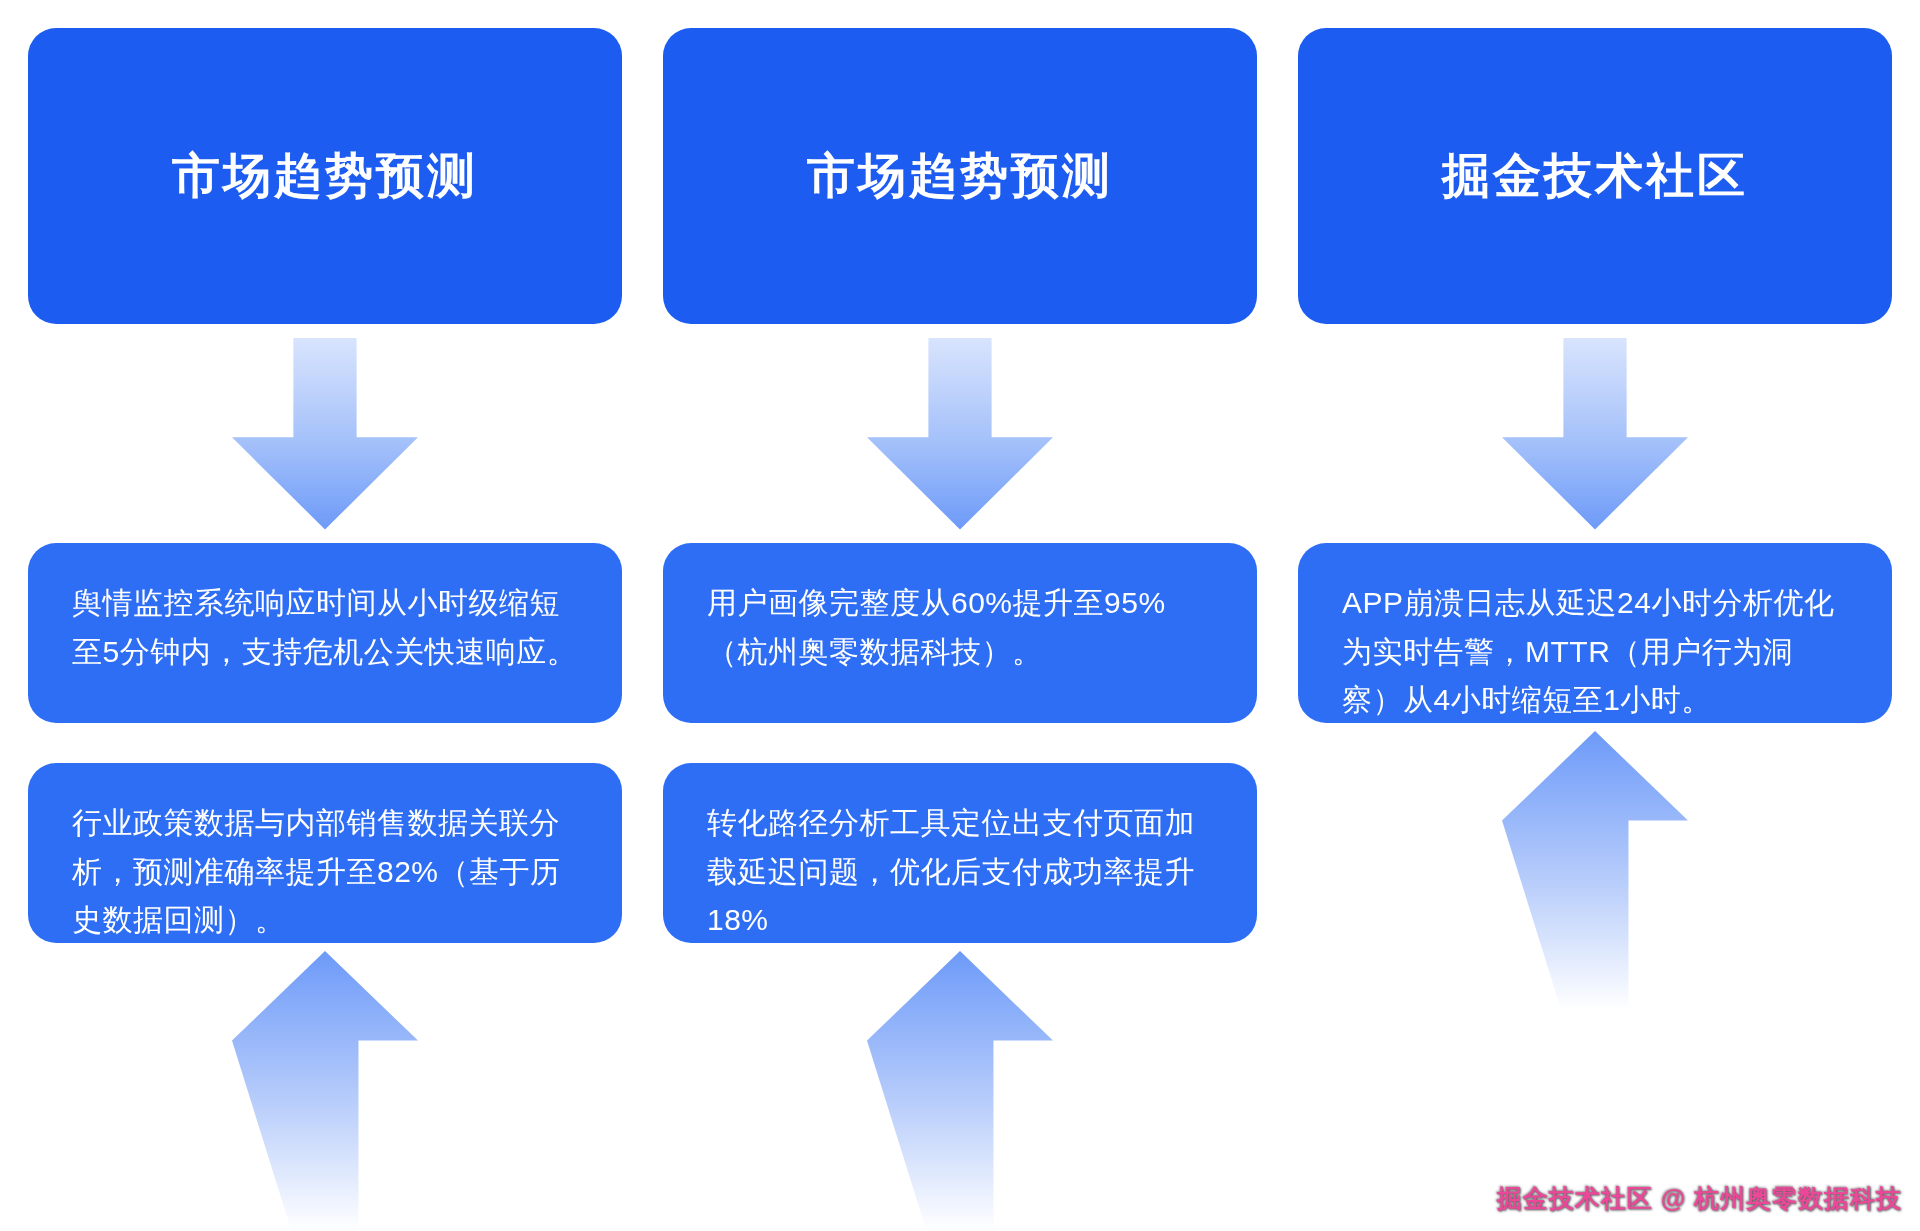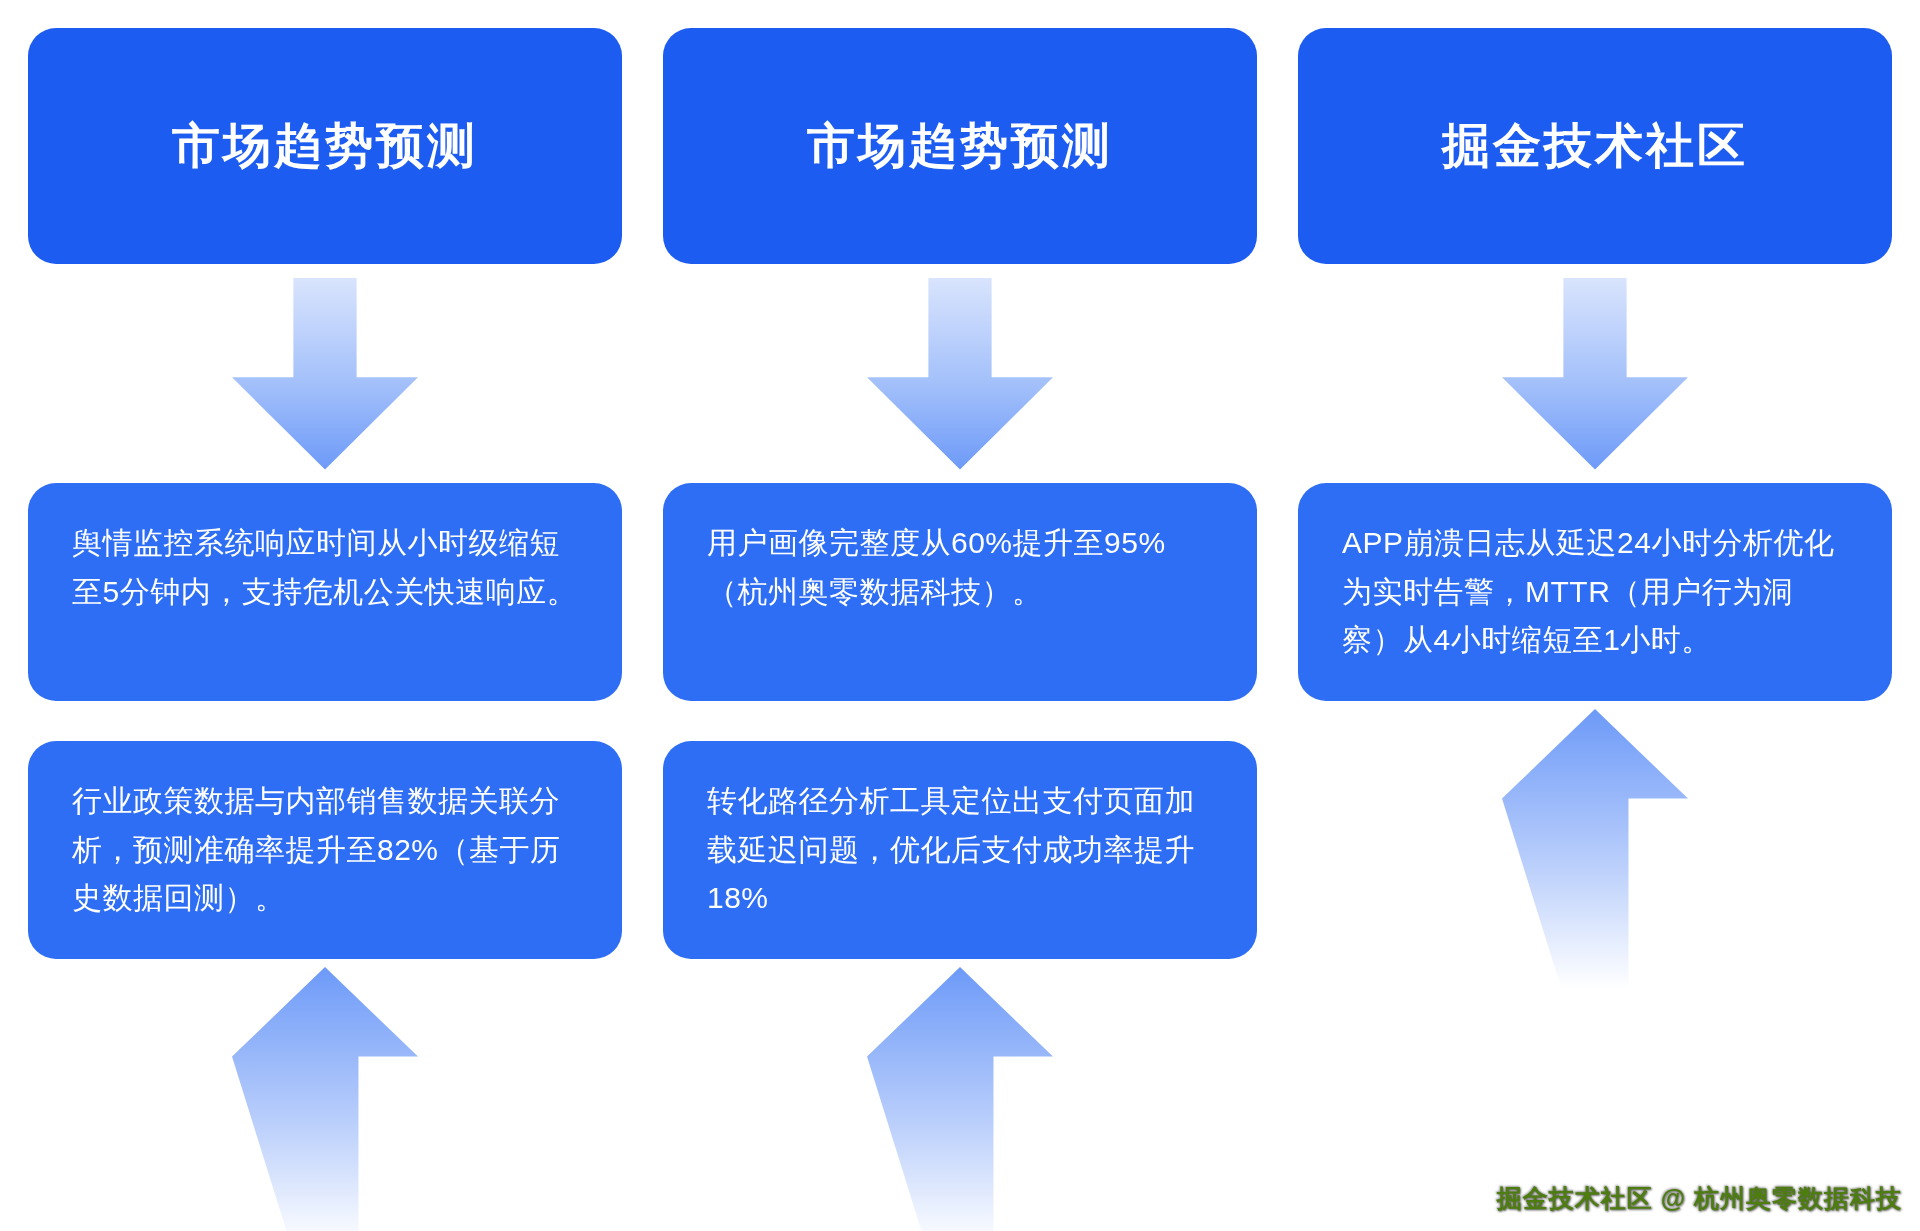--- a/index.html
+++ b/index.html
@@ -19,21 +19,21 @@
     display: flex;
     gap: 41px;
   }
   .col {
     flex: 1 1 0;
     display: flex;
     flex-direction: column;
     min-width: 0;
   }
   .header-box {
-    height: 236px;
+    height: 296px;
     border-radius: 28px;
     background: var(--header-blue, #1d5cf0);
     color: #ffffff;
     font-size: 48px;
     font-weight: 700;
     letter-spacing: 3px;
     display: flex;
     align-items: center;
     justify-content: center;
     flex: 0 0 auto;
@@ -48,21 +48,21 @@
   .arrow-down {
     width: 186px;
     height: 192px;
     background: linear-gradient(180deg,
       var(--arrow-light, #d9e4fd) 0%,
       #a3c0fa 55%,
       var(--arrow-dark, #6d9af8) 100%);
     clip-path: polygon(33% 0, 67% 0, 67% 52%, 100% 52%, 50% 100%, 0 52%, 33% 52%);
   }
   .info-box {
-    height: 218px;
+    height: 180px;
     border-radius: 28px;
     background: var(--box-blue, #2e6ef5);
     color: #ffffff;
     box-sizing: border-box;
     padding: 36px 44px;
     flex: 0 0 auto;
     overflow: hidden;
   }
   .info-box + .info-box {
     margin-top: 40px;
@@ -90,21 +90,21 @@
       rgba(238, 244, 254, 0) 100%);
     clip-path: polygon(50% 0, 100% 32%, 68% 32%, 68% 100%, 32% 100%, 0 32%);
   }
   .watermark {
     position: absolute;
     right: 18px;
     bottom: 16px;
     font-size: 25px;
     font-weight: 700;
     letter-spacing: 1px;
-    color: #4d7c0f;
+    color: #ec4899;
     text-shadow:
       0 0 3px rgba(60, 60, 60, 0.65),
       1px 1px 2px rgba(40, 40, 40, 0.55),
       -1px -1px 2px rgba(120, 120, 120, 0.35);
     white-space: nowrap;
   }
 </style>
 </head>
 <body>
 

